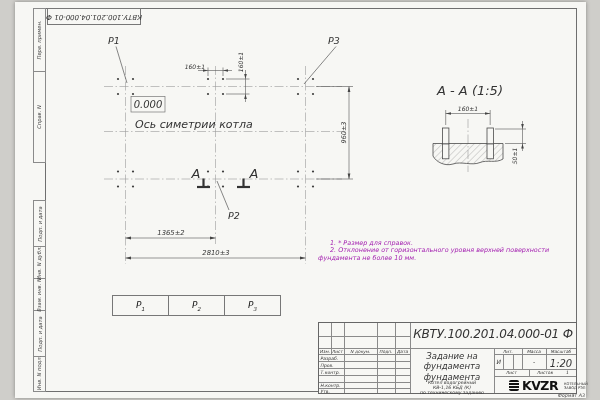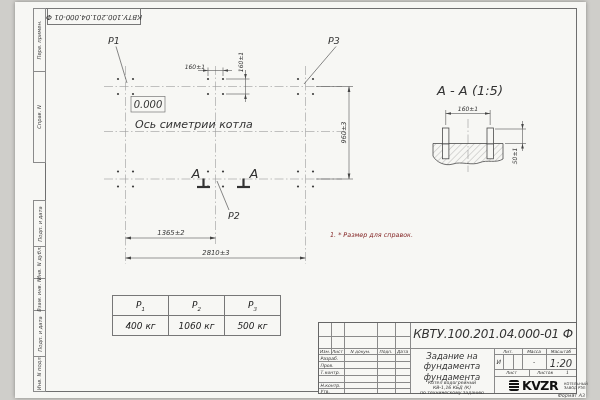--- a/index.html
+++ b/index.html
@@ -10,21 +10,21 @@
          box-shadow:0 0 4px rgba(0,0,0,.35);}
   #frame{left:45px;top:8px;width:532px;height:384px;border:1px solid #6f6f6f;box-sizing:border-box;}
   .stampbox{border:1px solid #8a8a8a;box-sizing:border-box;background:#f7f7f4;}
   .stampcell{display:flex;align-items:center;justify-content:center;box-sizing:border-box;}
   .stampcell span{transform:rotate(-90deg);white-space:nowrap;font-size:5.2px;font-style:italic;color:#444;}
   .cellline{border-bottom:1px solid #8a8a8a;}
   #topdoc{left:47px;top:8px;width:94px;height:17px;border:1px solid #777;box-sizing:border-box;
           display:flex;align-items:center;justify-content:center;}
   #topdoc span{transform:rotate(180deg);font-size:7px;font-style:italic;color:#333;white-space:nowrap;}
   
-  #notes{left:318px;top:232px;width:236px;color:#7f1d1d;}
+  #notes{left:318px;top:240px;width:236px;color:#a21caf;}
   #notes div{margin:0;text-indent:12px;font-size:6.4px;line-height:7.35px;font-style:italic;}
   
   #loads{left:112px;top:295px;border-collapse:collapse;}
   #loads td{border:1px solid #777;width:55px;height:19px;text-align:center;vertical-align:middle;
             font-style:italic;color:#222;padding:0;}
   #loads .hdr{font-size:9px;}
   #loads .val{font-size:9px;white-space:nowrap;}
   #loads sub{font-size:5.5px;}
   
   #tb{left:318px;top:322px;width:259px;height:72px;border:1px solid #666;box-sizing:border-box;background:#f7f7f4;}
@@ -209,36 +209,32 @@
         <line x1="505" y1="143.5" x2="526" y2="143.5"></line>
       <line x1="522.5" y1="121" x2="522.5" y2="151"></line>
       <polygon points="522.5,129 521.2,124 523.8,124" fill="#444" stroke="none"></polygon>
       <polygon points="522.5,143.5 521.2,148.5 523.8,148.5" fill="#444" stroke="none"></polygon>
     </g>
     <text transform="translate(517,156) rotate(-90)" text-anchor="middle" font-size="6">50±1</text>
   </svg>
 
   <div id="notes" class="abs">
     <div>1. * Размер для справок.</div>
+    <div>2. Отклонение от горизонтального уровня верхней поверхности фундамента не более 10 мм.</div>
   </div>
 
   <table id="loads" class="abs">
     <tbody>
         <tr>
       <td class="hdr">
         <span>P</span><sub>1</sub></td>
       <td class="hdr">
         <span>P</span><sub>2</sub></td>
       <td class="hdr">
         <span>P</span><sub>3</sub></td>
-    </tr>
-    <tr>
-      <td class="val">400 кг</td>
-      <td class="val">1060 кг</td>
-      <td class="val">500 кг</td>
     </tr>
   </tbody>
     </table>
 
   <div id="tb" class="abs">
 
     <div class="gl" style="left:0;top:12.5px;width:91px;height:1px;"></div>
     <div class="gl" style="left:0;top:25px;width:257px;height:1px;"></div>
     <div class="gl" style="left:0;top:31px;width:91px;height:1px;"></div>
     <div class="gl" style="left:175px;top:31px;width:82px;height:1px;"></div>

